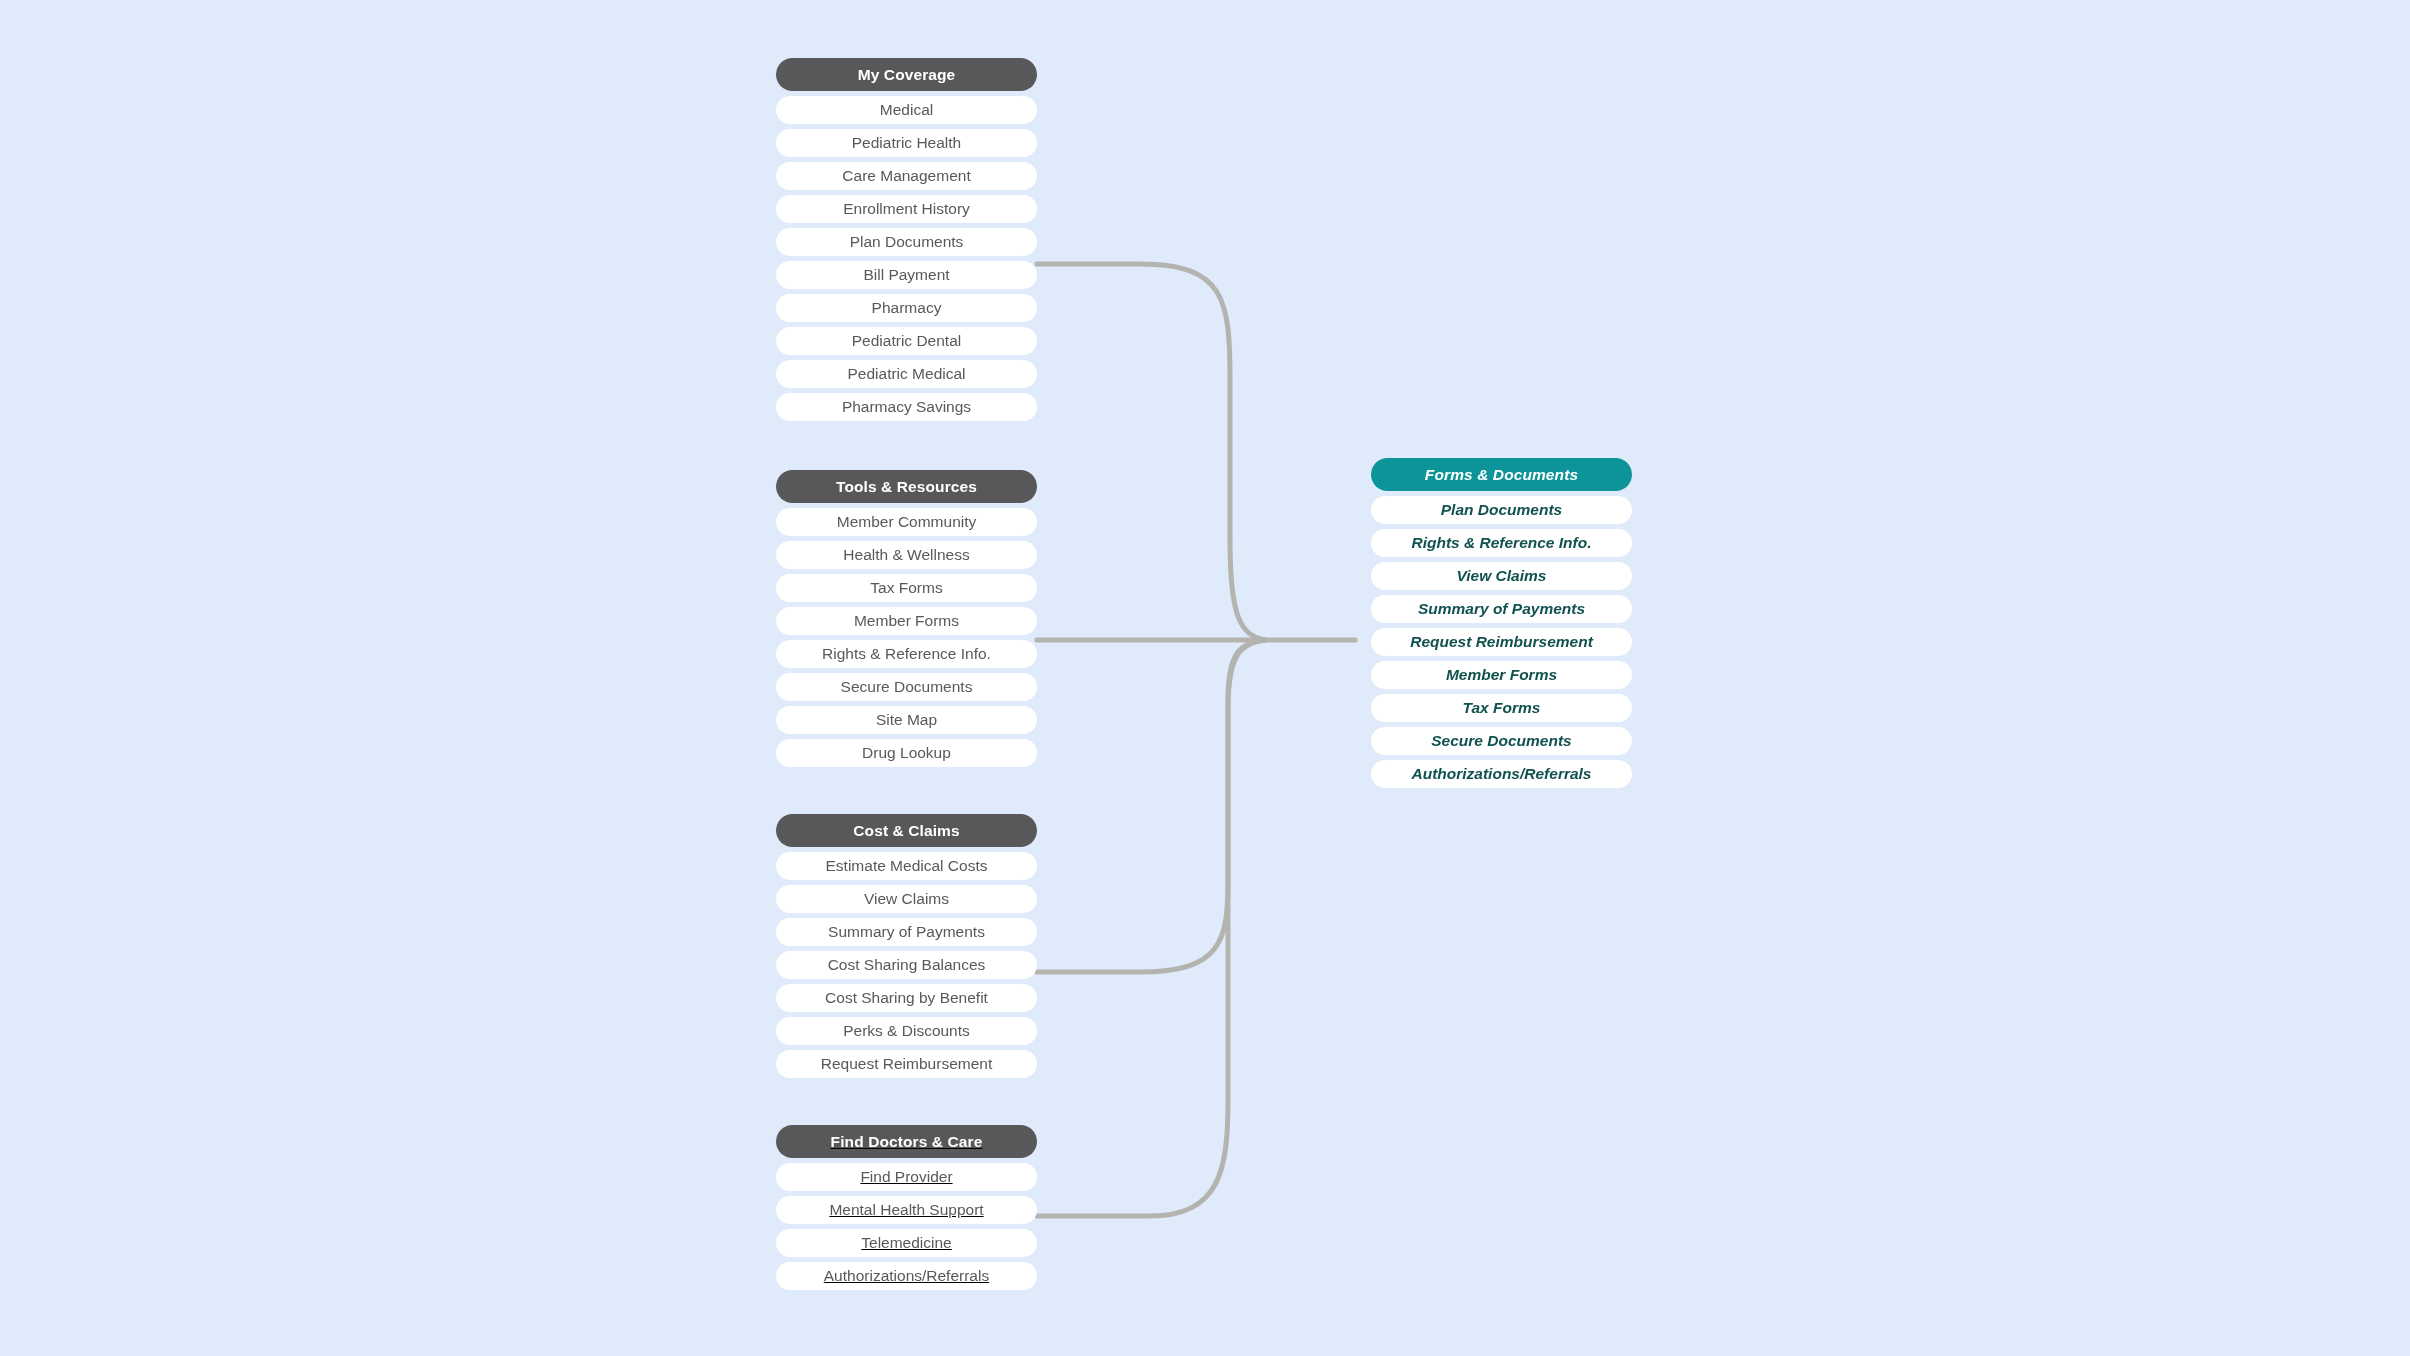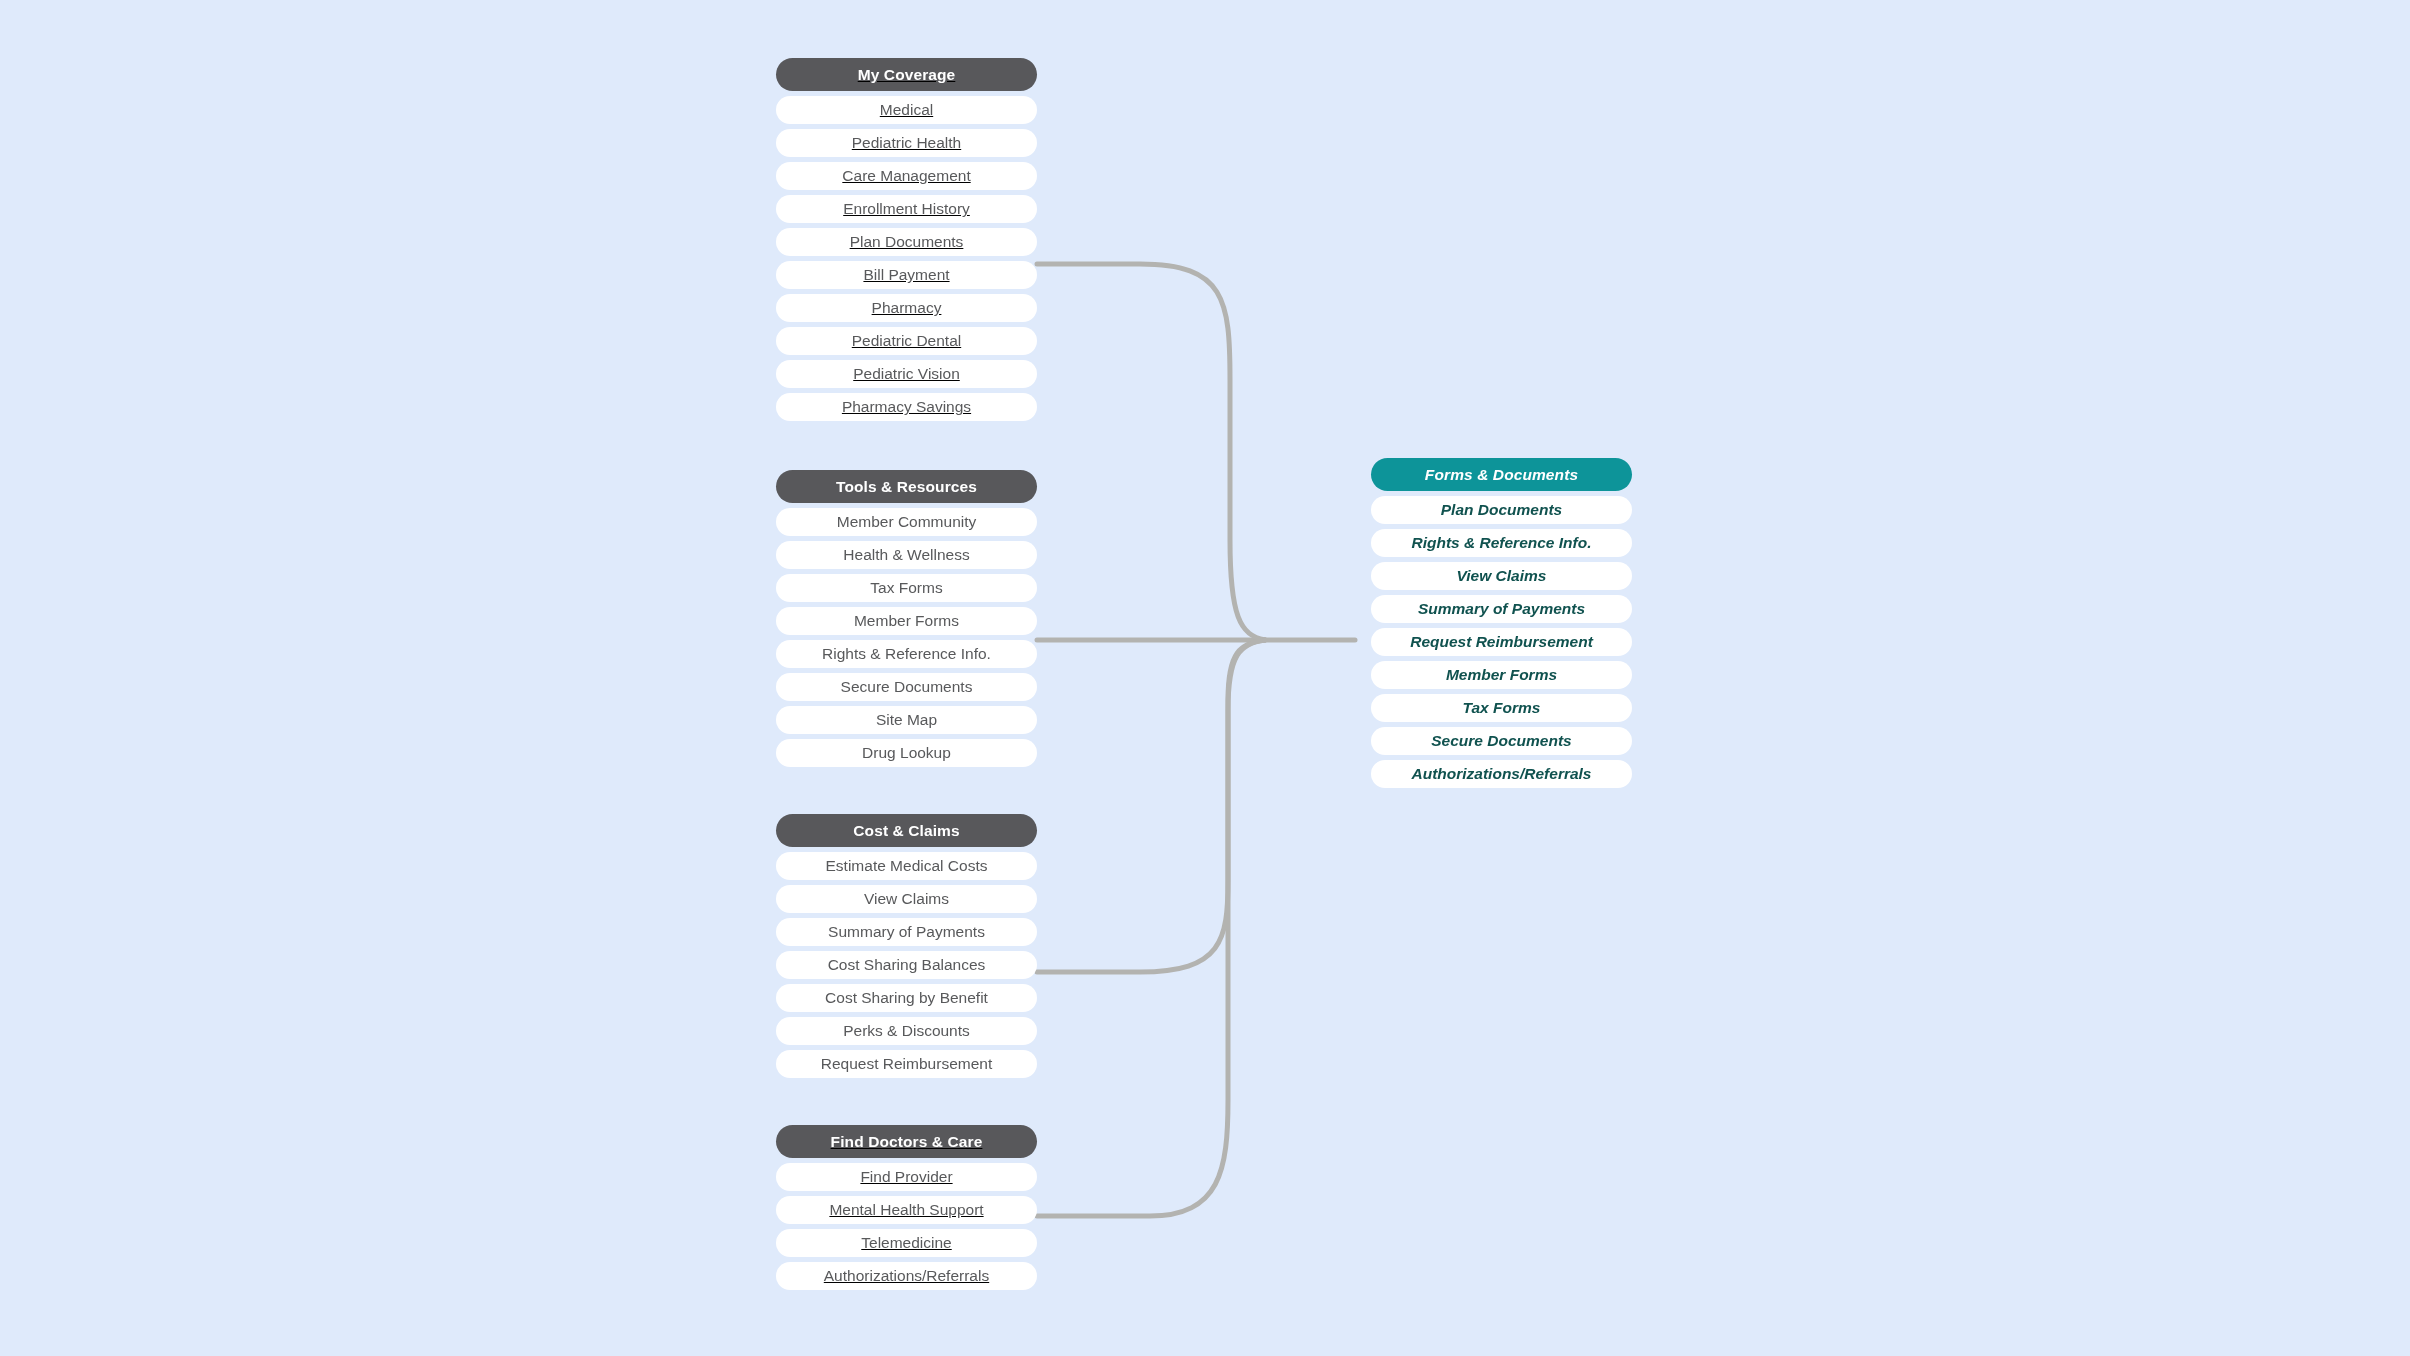--- a/index.html
+++ b/index.html
@@ -99,31 +99,31 @@
     <g fill="none" stroke="#b3b3b0" stroke-width="5" stroke-linecap="round">
       <path d="M 1037 264 L 1140 264 C 1225 264 1230 300 1230 380 L 1230 540 C 1230 615 1240 636 1265 640"></path>
       <path d="M 1037 640 L 1265 640"></path>
       <path d="M 1037 972 L 1140 972 C 1222 972 1228 940 1228 880 L 1228 700 C 1228 652 1240 643 1265 640"></path>
       <path d="M 1037 1216 L 1150 1216 C 1220 1216 1228 1170 1228 1100 L 1228 710 C 1228 655 1240 643 1265 640"></path>
       <path d="M 1265 640 L 1355 640"></path>
     </g>
   </svg>
 
   <div id="left-column" class="col">
-      <div class="group" style="top: 58px; text-decoration: underline;">
+      <div class="group" style="top: 58px;">
         <div class="pill pill-header">My Coverage</div>
         <div class="pill pill-child">Medical</div>
         <div class="pill pill-child">Pediatric Health</div>
         <div class="pill pill-child">Care Management</div>
         <div class="pill pill-child">Enrollment History</div>
         <div class="pill pill-child">Plan Documents</div>
         <div class="pill pill-child">Bill Payment</div>
         <div class="pill pill-child">Pharmacy</div>
         <div class="pill pill-child">Pediatric Dental</div>
-        <div class="pill pill-child">Pediatric Vision</div>
+        <div class="pill pill-child">Pediatric Medical</div>
         <div class="pill pill-child">Pharmacy Savings</div>
       </div>
       <div class="group" style="top: 470px;">
         <div class="pill pill-header">Tools &amp; Resources</div>
         <div class="pill pill-child">Member Community</div>
         <div class="pill pill-child">Health &amp; Wellness</div>
         <div class="pill pill-child">Tax Forms</div>
         <div class="pill pill-child">Member Forms</div>
         <div class="pill pill-child">Rights &amp; Reference Info.</div>
         <div class="pill pill-child">Secure Documents</div>

